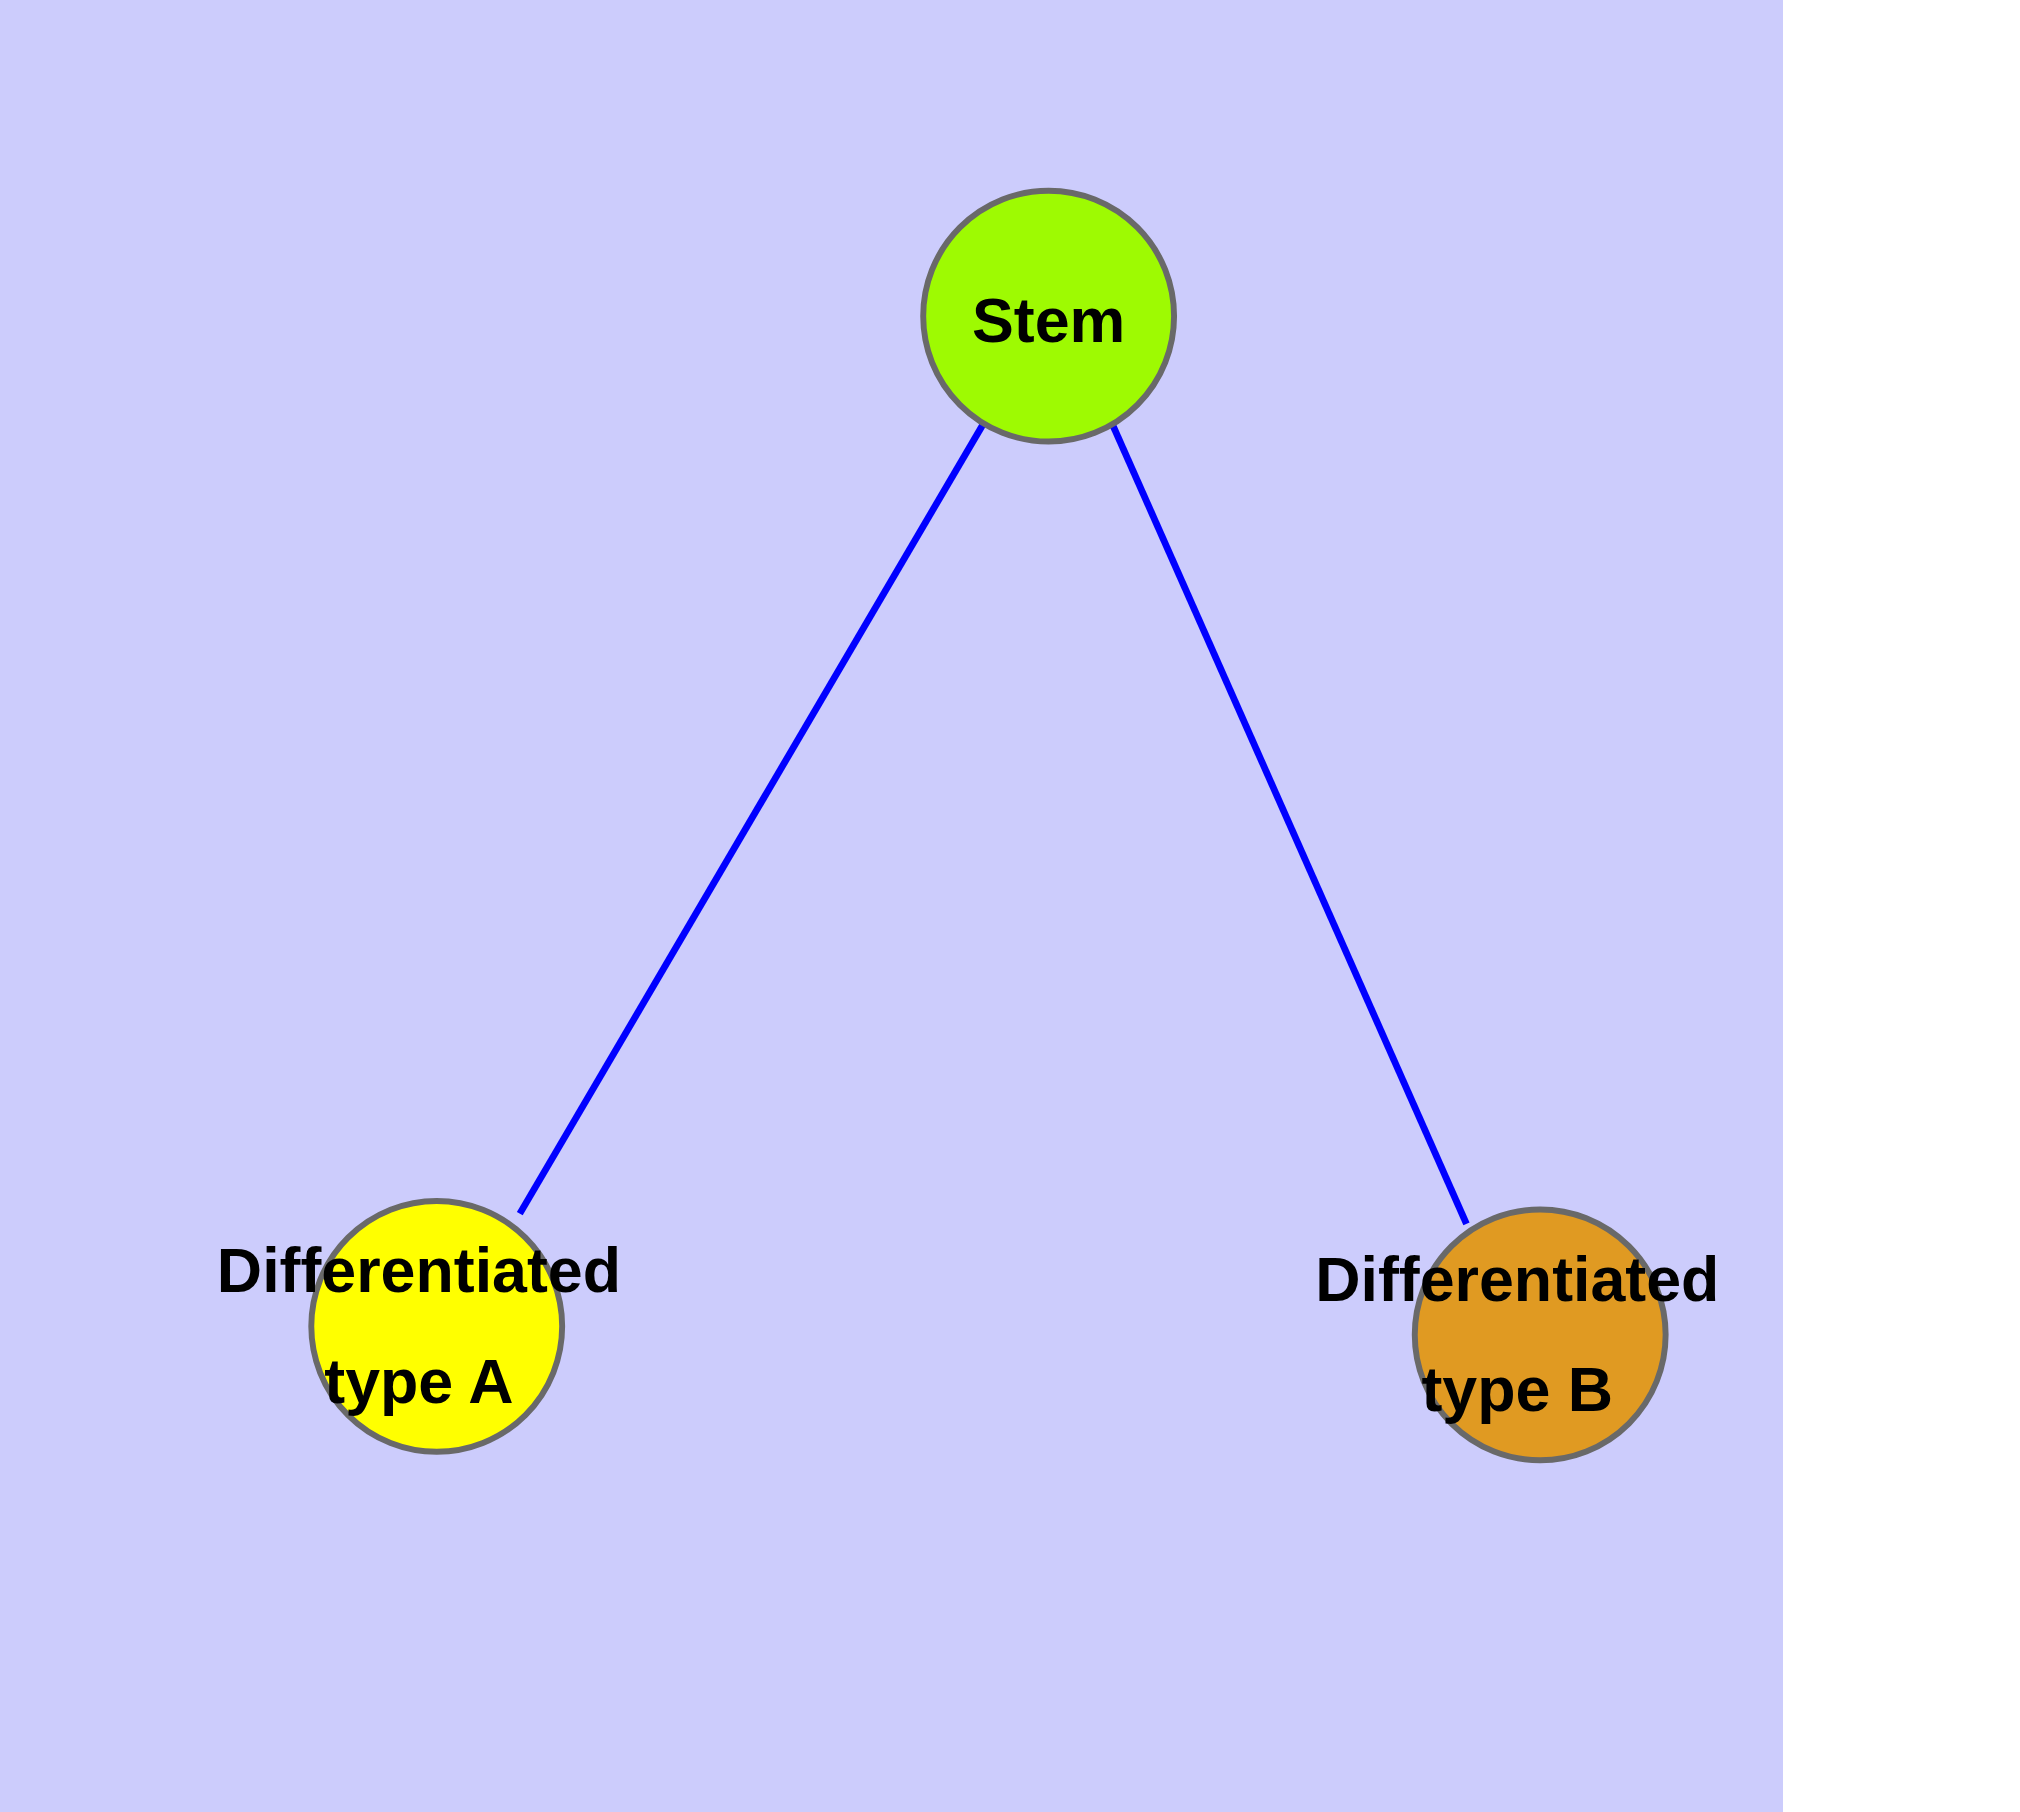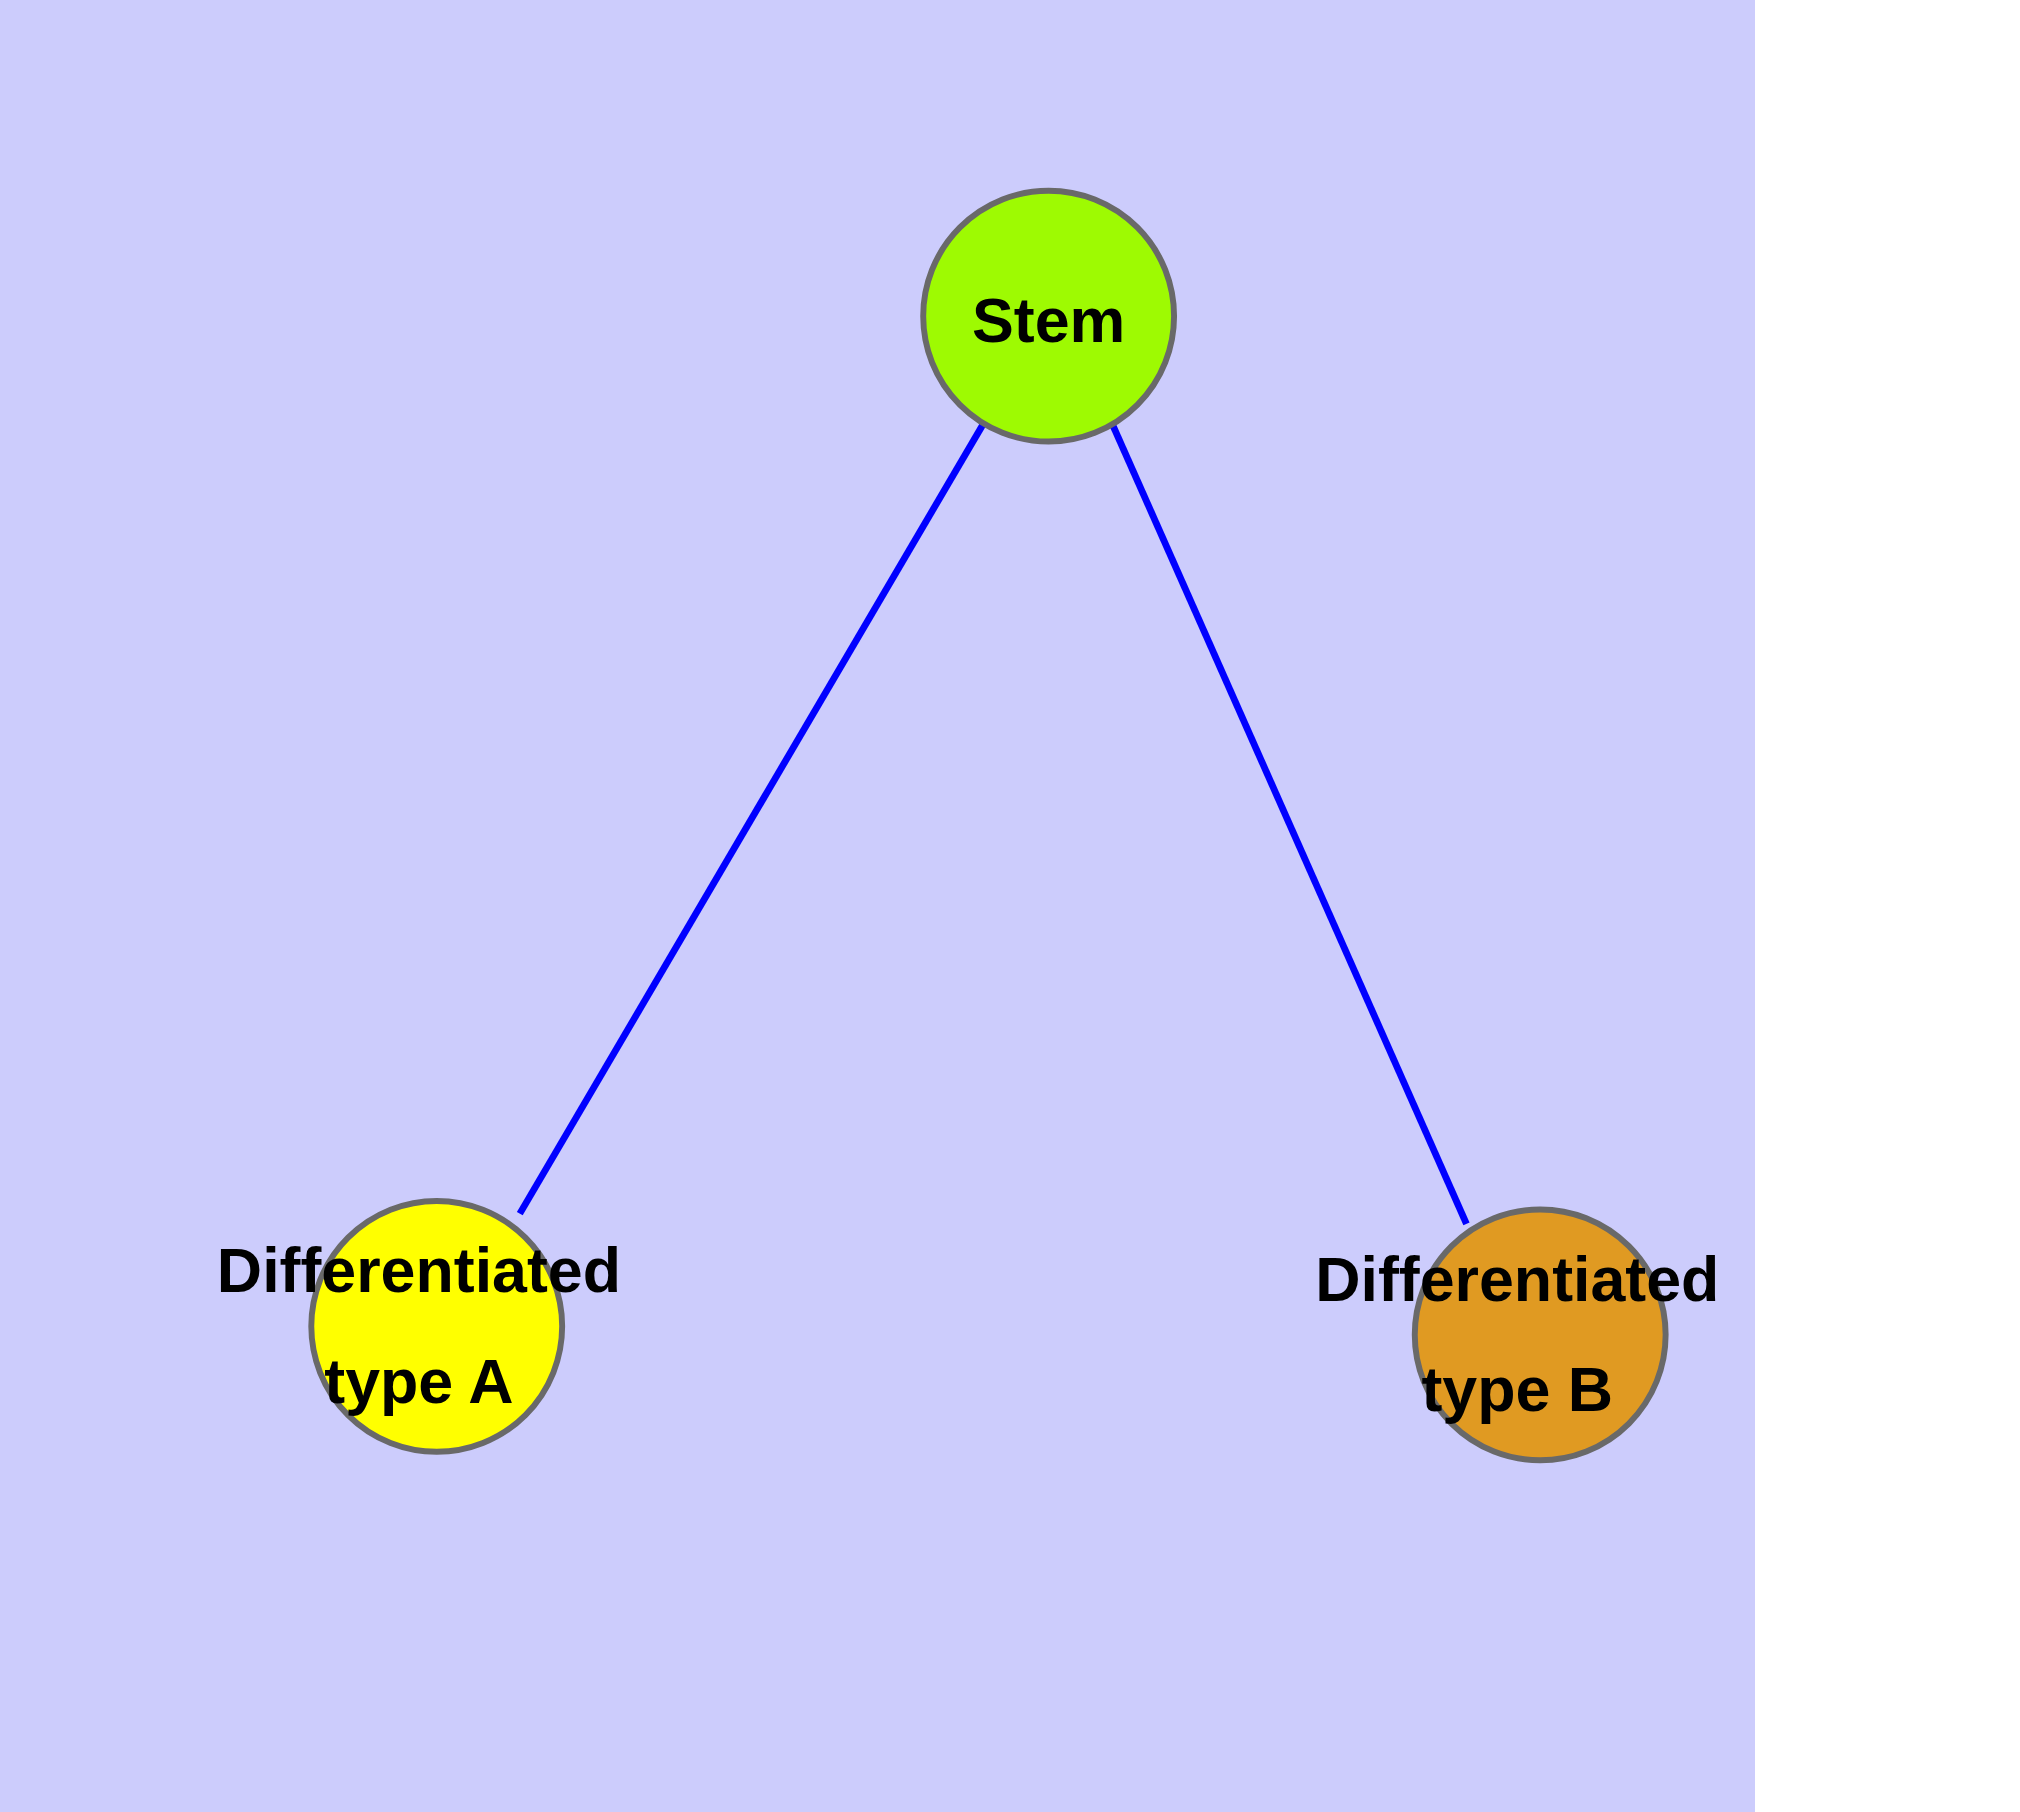--- a/index.html
+++ b/index.html
@@ -8,20 +8,21 @@
     padding: 0;
     background: #ffffff;
   }
   #canvas {
     position: relative;
     width: 1755px;
     height: 1812px;
     background: #ccccfc;
     overflow: hidden;
     font-family: "Liberation Sans", "DejaVu Sans", sans-serif;
+    padding-left: 28px;
   }
   #graph-svg {
     position: absolute;
     left: 0;
     top: 0;
     width: 2021px;
     height: 1812px;
     display: block;
   }
   .edge-line {

